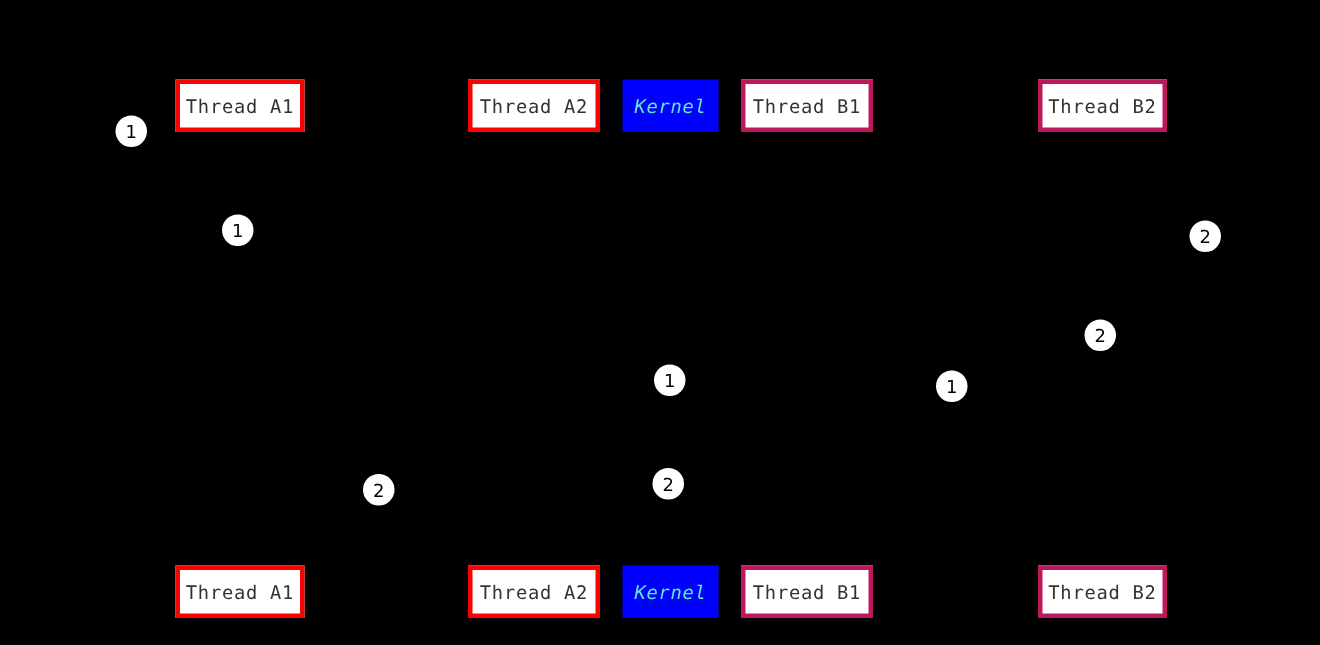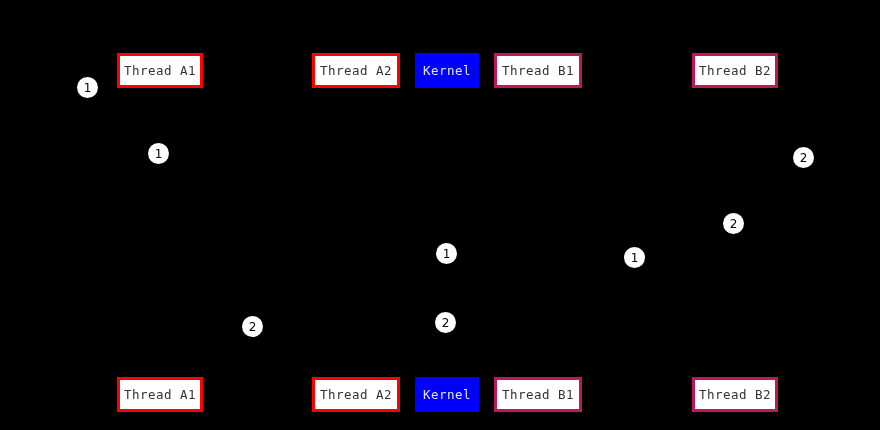--- a/index.html
+++ b/index.html
@@ -36,21 +36,22 @@
   }
   .lifeline-box.red {
     border: 3px solid #ff0000;
   }
   .lifeline-box.blue {
     border: 3px solid #be185d;
   }
   .lifeline-box.solid-blue {
     border: 0;
     background: #0000ff;
-    color: #e5e5e5;
+    color: #5eead4;
+    font-style: italic;
   }
 
   
   .lifeline {
     position: absolute;
     width: 1px;
     background: #000000;
   }
   .message-line {
     position: absolute;

